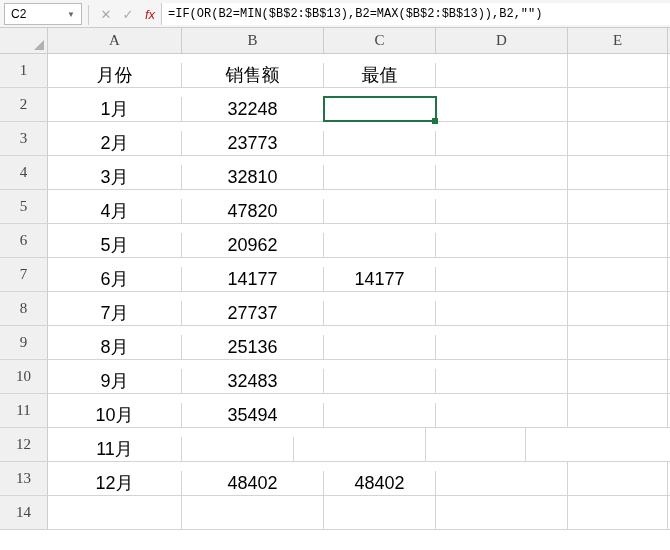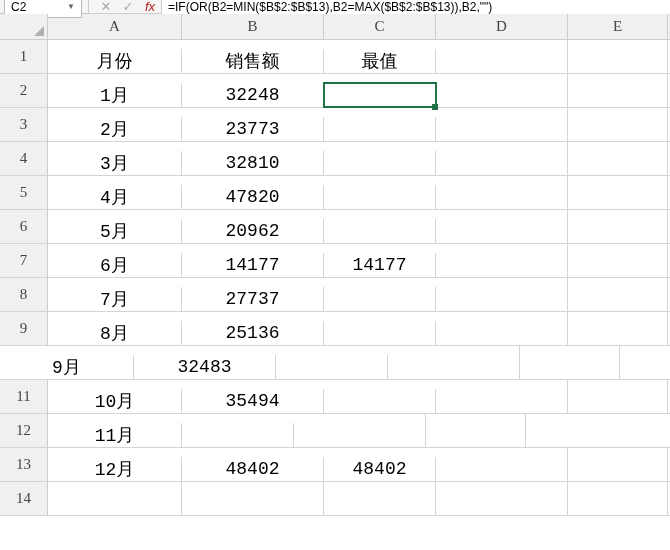--- a/index.html
+++ b/index.html
@@ -5,24 +5,24 @@
     * { margin: 0; padding: 0; box-sizing: border-box; }
     body {
       font-family: "Microsoft YaHei", "SimSun", Arial, sans-serif;
       font-size: 14px;
       background: #fff;
       overflow: hidden;
       user-select: none;
     }
     .formula-bar {
       display: flex;
-      align-items: center;
+      align-items: flex-end;
       border-bottom: 1px solid #ccc;
       background: #f5f5f5;
-      height: 14px;
+      height: 28px;
       padding: 2px 0;
     }
     .name-box {
       width: 78px;
       height: 22px;
       border: 1px solid #bbb;
       background: #fff;
       margin-left: 4px;
       display: flex;
       align-items: center;
@@ -56,21 +56,21 @@
       color: #b91c1c;
       font-size: 13px;
     }
     .formula-input {
       flex: 1;
       height: 22px;
       border: none;
       background: #fff;
       padding: 0 6px;
       font-size: 12px;
-      font-family: Liberation Sans, sans-serif;
+      font-family: Liberation Mono, monospace;
       outline: none;
       border-left: 1px solid #ccc;
     }
     .sheet {
       display: flex;
       flex-direction: column;
     }
     .col-headers {
       display: flex;
       background: #f0f0f0;
@@ -139,21 +139,21 @@
       width: 6px;
       height: 6px;
       background: #217346;
       z-index: 3;
     }
     .w-a { width: 134px; }
     .w-b { width: 142px; }
     .w-c { width: 112px; }
     .w-d { width: 132px; }
     .w-e { width: 100px; }
-    .serif { font-family: Liberation Mono, monospace; margin-top: 9px; }
+    .serif { font-family: Liberation Sans, sans-serif; margin-top: 9px; }
   </style>
 </head>
 <body>
 
 <div class="formula-bar">
   <div class="name-box">
     <span class="name-box-text">C2</span>
     <span class="name-box-dd">▼</span>
   </div>
   <div class="fb-sep"></div>
@@ -241,20 +241,21 @@
   </div>
   <div class="row">
     <div class="row-h">9</div>
     <div class="cell w-a serif">8月</div>
     <div class="cell w-b serif">25136</div>
     <div class="cell w-c serif"></div>
     <div class="cell w-d"></div>
     <div class="cell w-e"></div>
   </div>
   <div class="row">
+    <div class="row-h">10</div>
     <div class="cell w-a serif">9月</div>
     <div class="cell w-b serif">32483</div>
     <div class="cell w-c serif"></div>
     <div class="cell w-d"></div>
     <div class="cell w-e"></div>
   </div>
   <div class="row">
     <div class="row-h">11</div>
     <div class="cell w-a serif">10月</div>
     <div class="cell w-b serif">35494</div>

